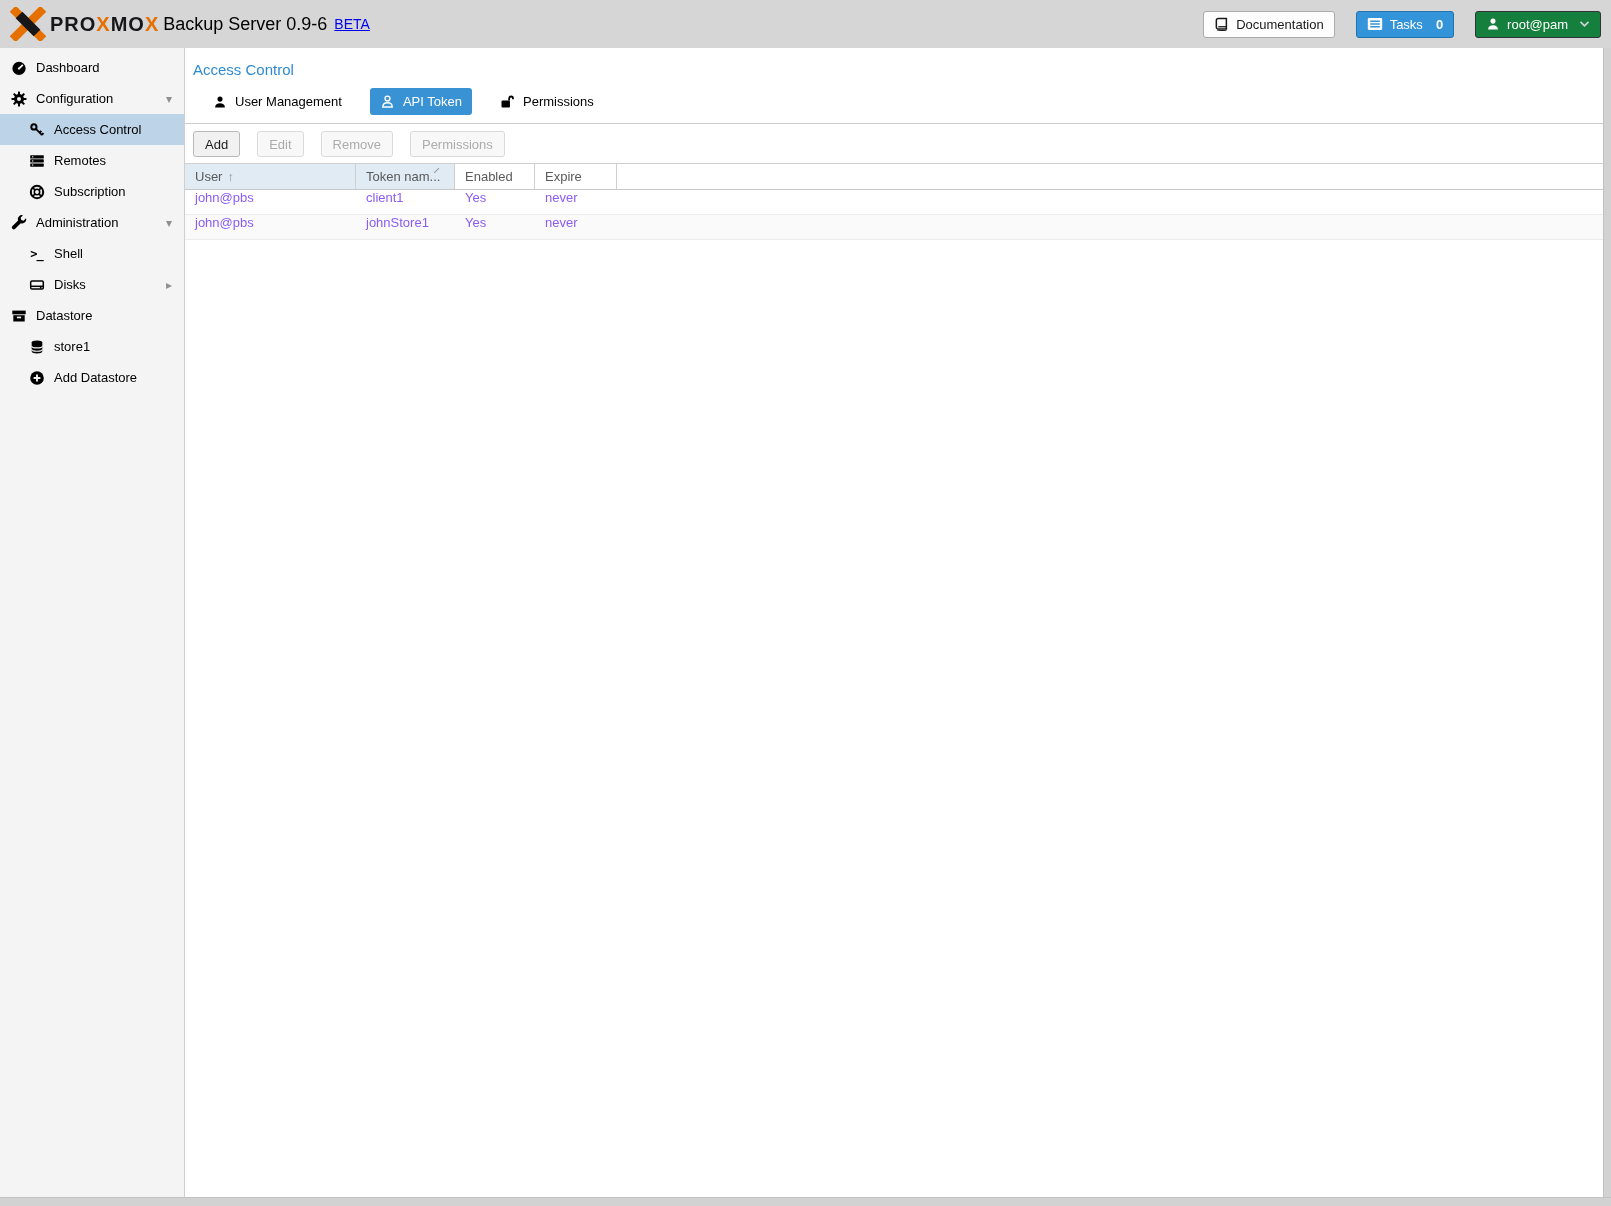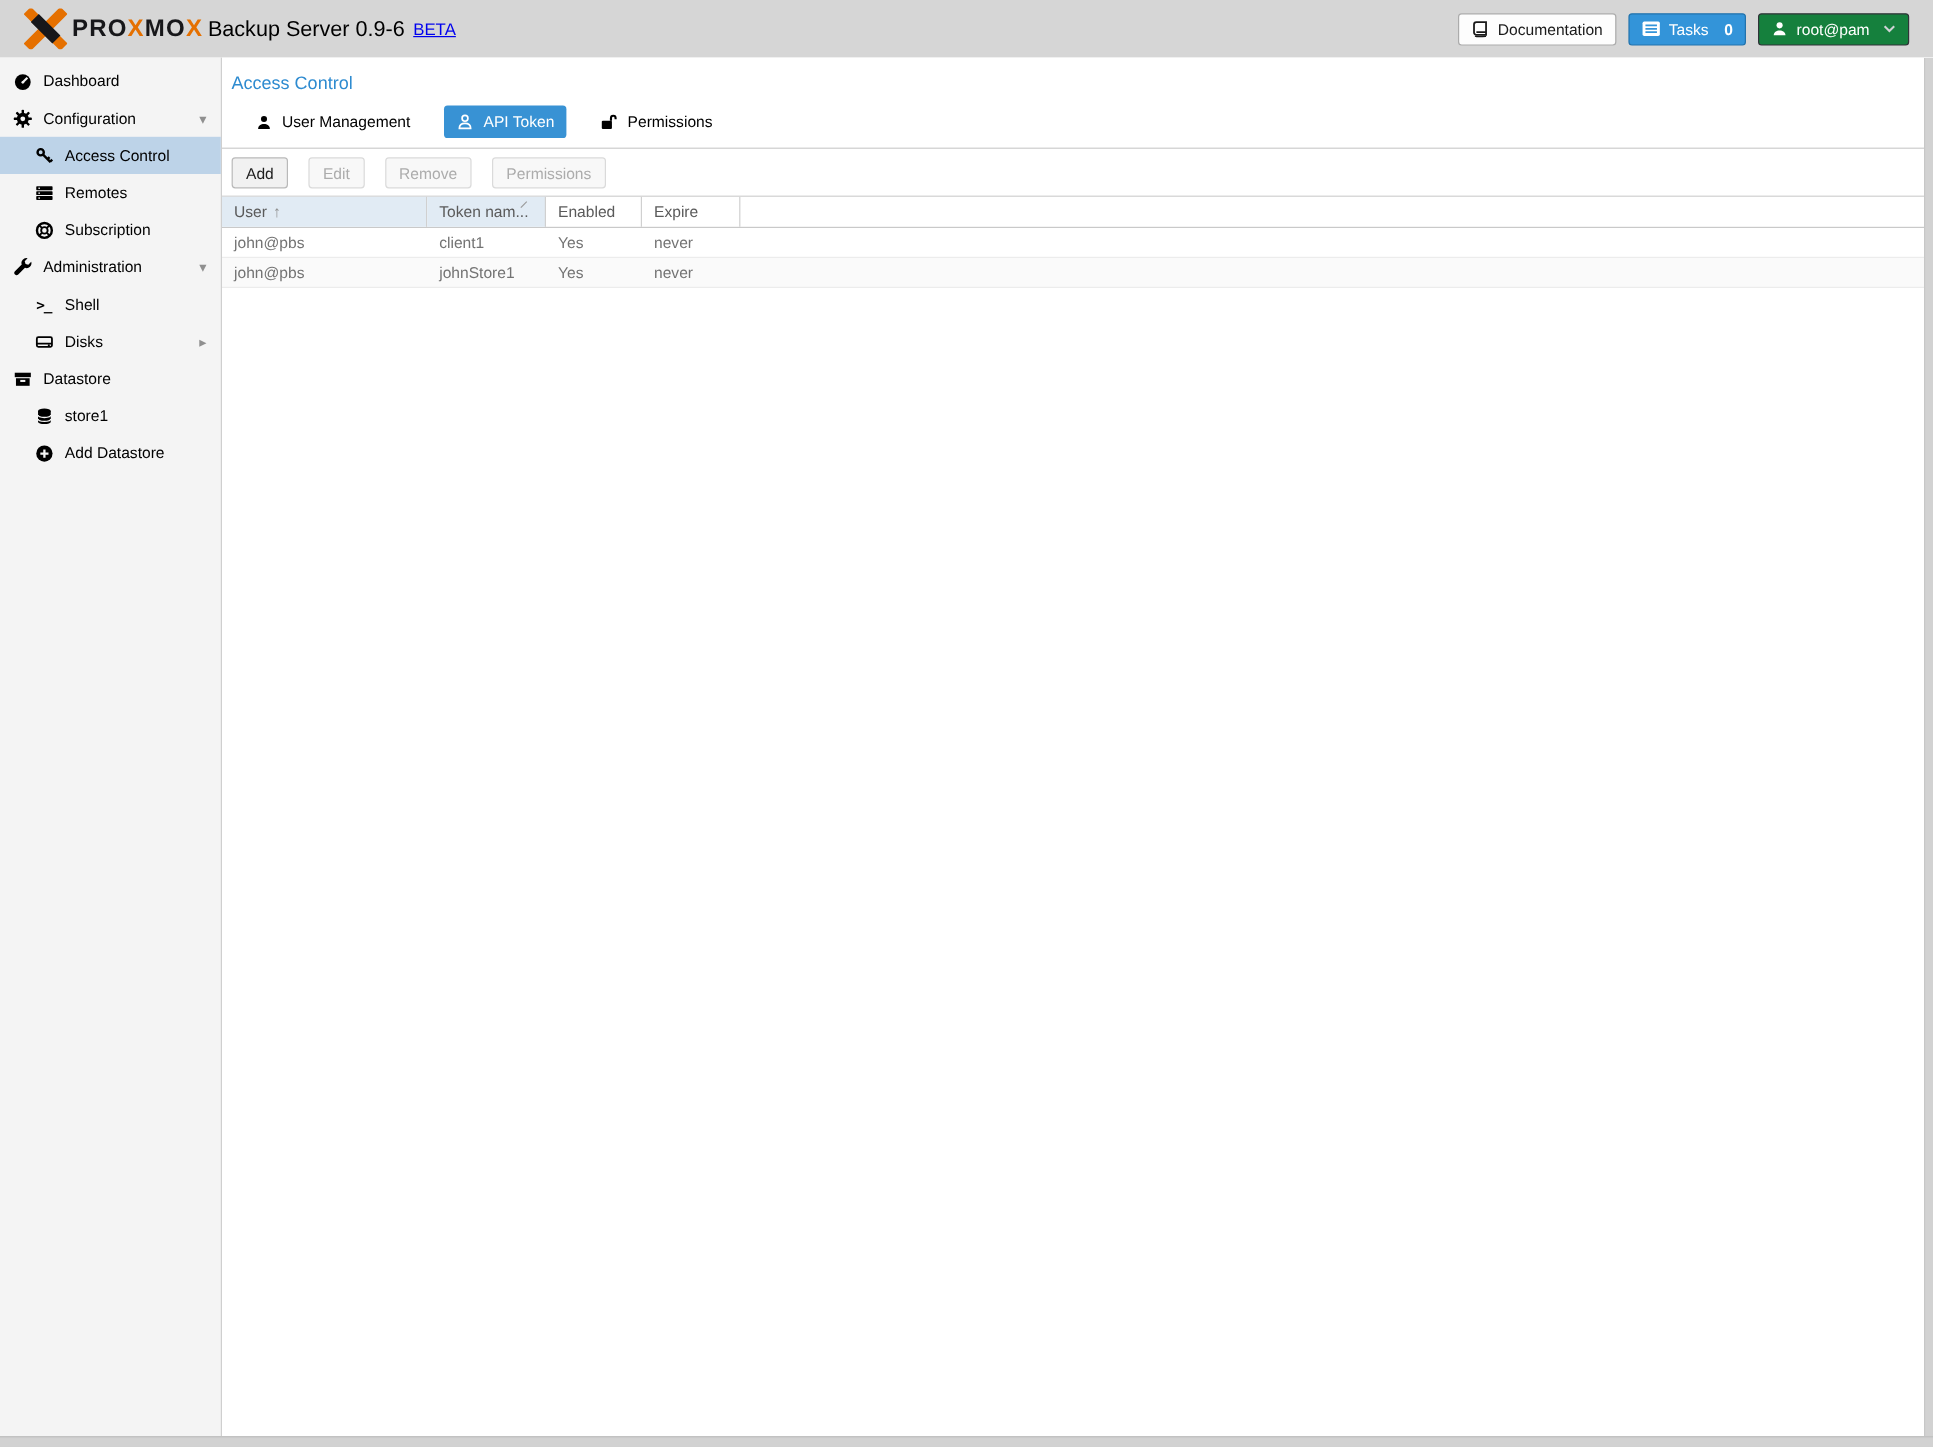--- a/index.html
+++ b/index.html
@@ -1,26 +1,26 @@
 <!DOCTYPE html>
 <html><head>
 <meta charset="utf-8">
 <style>
   * { margin:0; padding:0; box-sizing:border-box; }
   html,body { width:1611px; height:1206px; overflow:hidden;
     font-family:"Liberation Sans","DejaVu Sans",sans-serif; font-size:13px; color:#111; background:#fff; }
 
   
-  .top-header { height:48px; background:#d6d6d6; display:flex; align-items:center; padding:0 20px; }
+  .top-header { height:48px; background:#d6d6d6; display:flex; align-items:center; padding:0 10px; }
   .logo { display:flex; align-items:center; gap:4px; cursor:pointer; }
   .logo-word { font-weight:bold; font-size:20px; letter-spacing:1px; color:#17171a; display:flex; }
   .logo-word .orange { color:#e57000; }
   .app-title { margin-left:4px; font-size:18px; color:#000; }
   .beta-link { margin-left:7px; font-size:14px; color:#0000ee; text-decoration:underline; cursor:pointer; }
-  .header-right { margin-left:auto; display:flex; align-items:flex-end; gap:10px; }
+  .header-right { margin-left:auto; display:flex; align-items:flex-end; gap:21px; }
   .hbtn { height:27px; display:flex; align-items:center; gap:7px; padding:0 10px;
           border-radius:3px; font-size:13px; cursor:pointer; border:1px solid transparent; }
   .hbtn.doc { background:#fdfdfd; border-color:#ababab; color:#1a1a1a; }
   .hbtn.tasks { background:#3394d9; border-color:#2273ad; color:#fff; }
   .hbtn.tasks .count { font-weight:bold; margin-left:6px; }
   .hbtn.user { background:#15803d; border-color:#303338; color:#fff; }
 
   
   .content { display:flex; height:1158px; }
   .sidebar { width:185px; background:#f4f4f4; border-right:1px solid #cfcfcf; padding-top:4px; flex:none; }
@@ -55,22 +55,22 @@
            cursor:pointer; position:relative; white-space:nowrap; }
   .hcell.tinted { background:#e1ebf4; }
   .sort-arrow { margin-left:5px; color:#8f8f8f; font-size:13px; }
   .trunc-mark { position:absolute; right:14px; top:6px; width:7px; height:1px; background:#9a9a9a;
                 transform:rotate(-45deg); }
   .col-user { width:171px; }
   .col-token { width:99px; }
   .col-enabled { width:80px; }
   .col-expire { width:82px; }
   .col-comment { flex:1; border-right:none; }
-  .grid-row { display:flex; height:25px; align-items:center; border-bottom:1px solid #ececec;
-              cursor:pointer; color:#737373; }
+  .grid-row { display:flex; height:25px; align-items:flex-start; border-bottom:1px solid #ececec;
+              cursor:pointer; color:#8b5cf6; }
   .grid-row.alt { background:#fafafa; }
   .cell { padding-left:10px; white-space:nowrap; overflow:hidden; }
 
   
   .right-strip { position:fixed; top:48px; right:0; bottom:0; width:8px; background:#d2d2d2;
                  border-left:1px solid #c2c2c2; }
   .bottom-strip { position:fixed; left:0; right:0; bottom:0; height:9px; background:#d2d2d2;
                   border-top:1px solid #c2c2c2; }
   svg { display:block; }
 </style>

